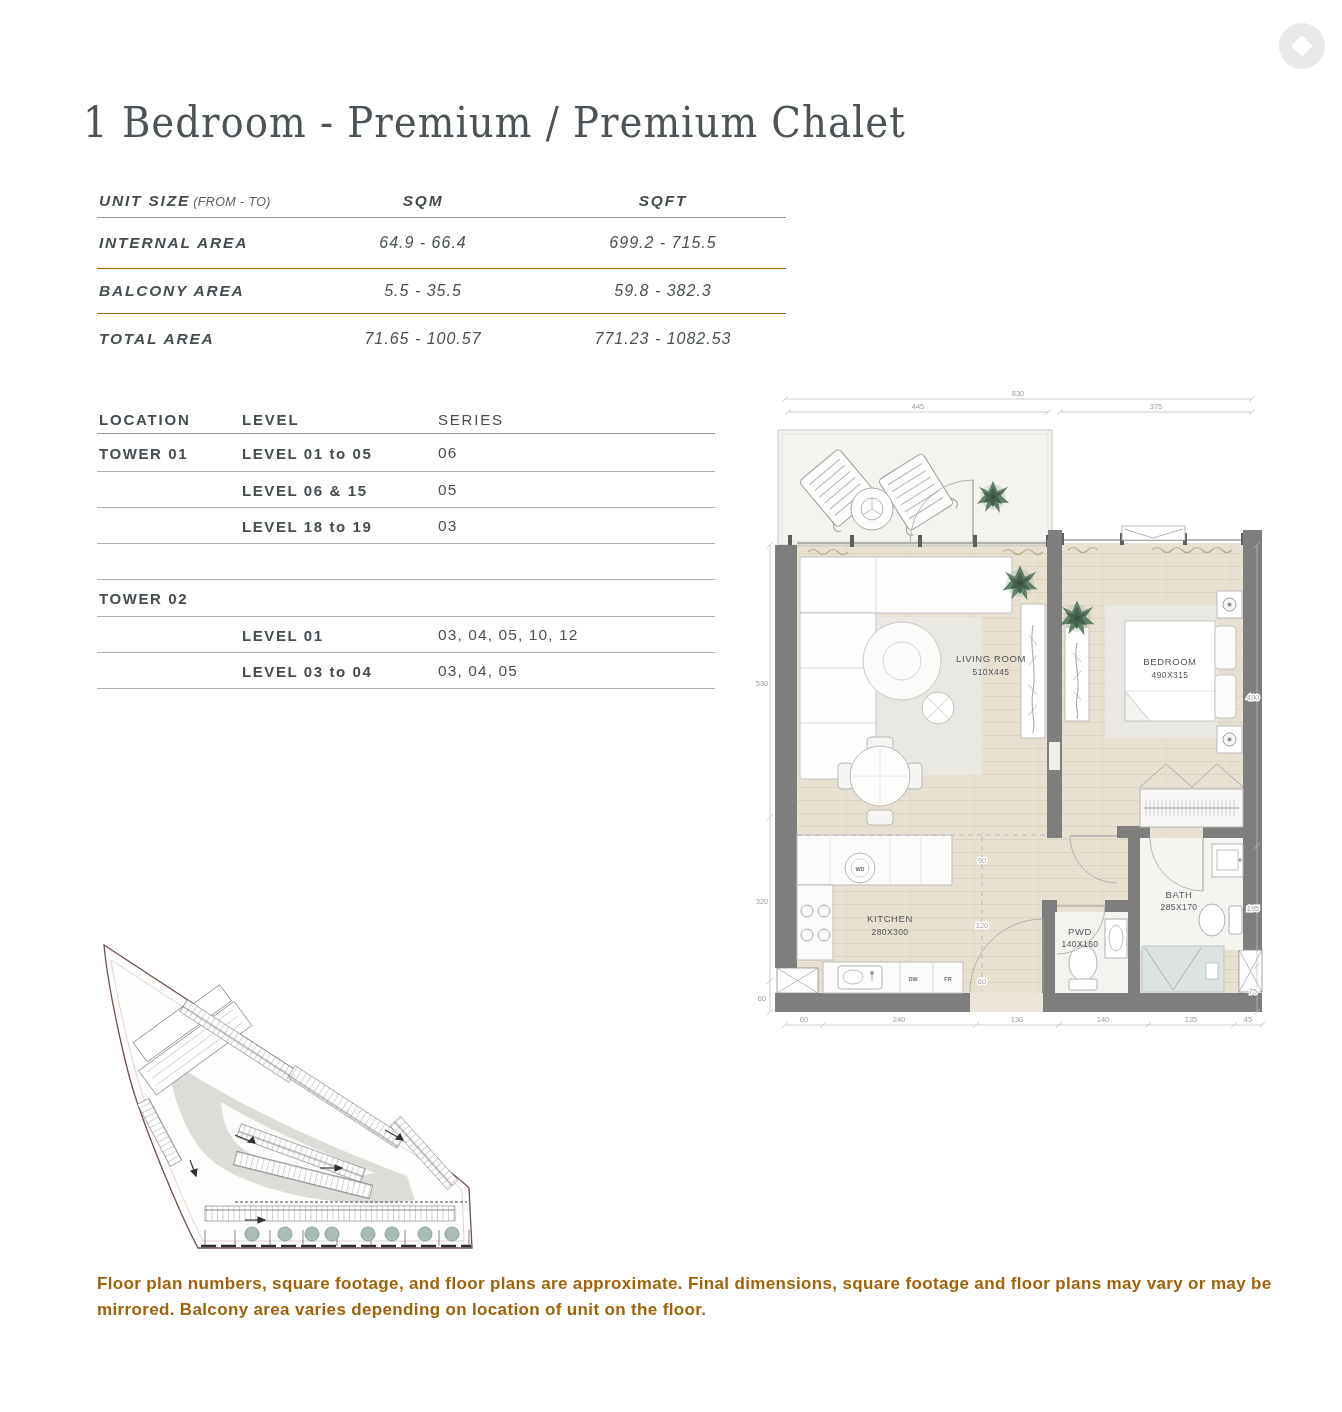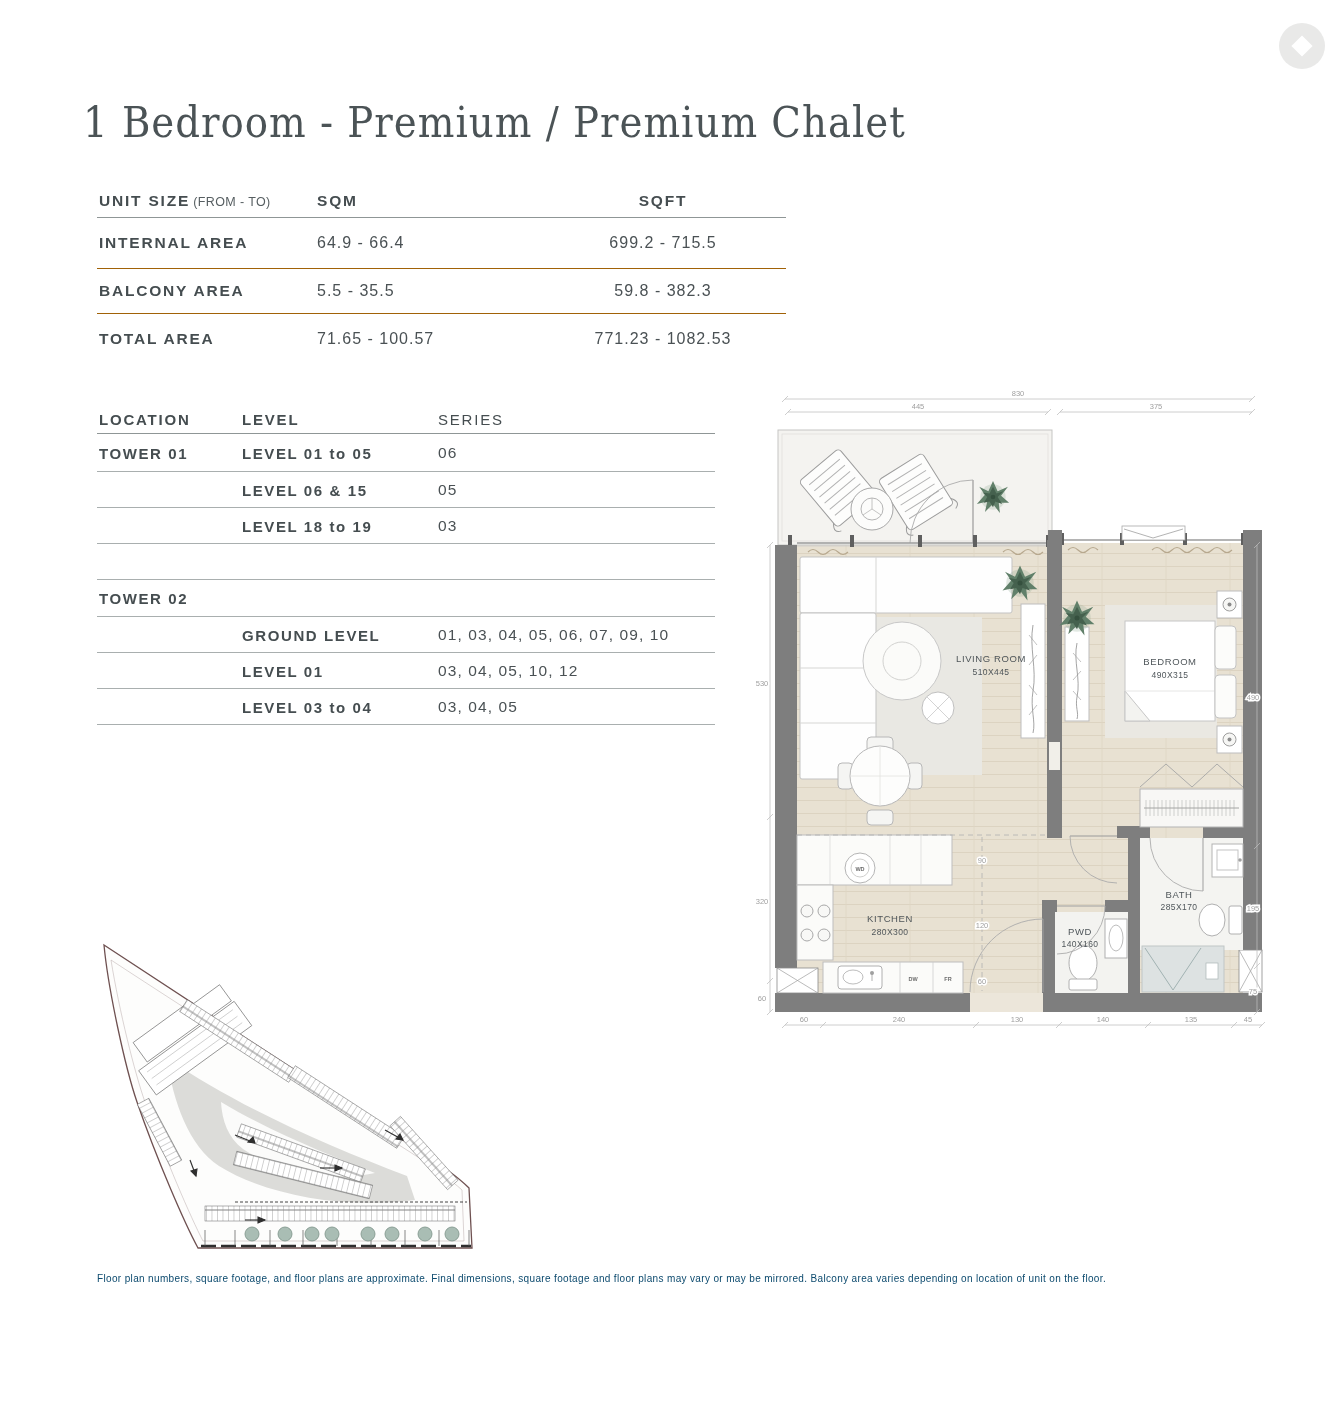--- a/index.html
+++ b/index.html
@@ -18,23 +18,23 @@
   #diamond-badge{left:1279px;top:23px;width:46px;height:46px;border-radius:50%;background:#e9e9e8;}
   #diamond-badge .diamond{position:absolute;left:50%;top:50%;width:15px;height:15px;background:#ffffff;transform:translate(-50%,-50%) rotate(45deg);}
 
   
   #unit-table{left:97px;top:185px;width:689px;}
   #unit-table .hrow{position:relative;height:32px;border-bottom:1px solid #8f9696;}
   #unit-table .row{position:relative;border-bottom:1px solid #a16207;}
   #unit-table .row.r1{height:50px}
   #unit-table .row.r2{height:44px}
   #unit-table .row.r3{height:49px;border-bottom:none}
-  .ucell{position:absolute;top:50%;transform:translateY(-50%);white-space:nowrap;}
+  .ucell{position:absolute;top:50%;transform:translateY(-50%);white-space:nowrap;font-style:italic;}
   .uc1{left:2px;font-weight:700;font-size:15.5px;letter-spacing:1.8px;color:#454d50;}
-  .uc2{left:220px;width:200px;text-align:left;font-size:16px;letter-spacing:1px;color:#4a5154;}
+  .uc2{left:226px;width:200px;text-align:center;font-size:16px;letter-spacing:1px;color:#4a5154;}
   .uc3{left:466px;width:200px;text-align:center;font-size:16px;letter-spacing:1px;color:#4a5154;}
   .uhead{font-weight:700;letter-spacing:1.8px;font-size:15.5px;color:#454d50;}
   .usuffix{font-weight:400;font-size:12.5px;letter-spacing:.4px;color:#565e61;margin-left:3px;}
 
   
   #loc-table{left:97px;top:405px;width:618px;}
   #loc-table .hrow{position:relative;height:28px;border-bottom:1px solid #8f9696;}
   #loc-table .row{position:relative;height:35px;border-bottom:1px solid #a9afaf;}
   #loc-table .row.tall{height:37px}
   #loc-table .row.t2{height:36px}
@@ -49,21 +49,21 @@
   #site-plan-svg{left:85px;top:930px;}
   svg text{font-family:"Liberation Sans",sans-serif;}
   .dimtxt{font-size:7.5px;fill:#a0a0a0;paint-order:stroke;stroke:#ffffff;stroke-width:3px;}
   .roomname{font-size:9.5px;fill:#4f565a;letter-spacing:.6px;paint-order:stroke;stroke:#ffffff;stroke-width:.01px;}
   .roomsize{font-size:8.5px;fill:#4f565a;letter-spacing:.4px;}
   .appltxt{font-size:5.5px;fill:#6b6b6b;font-weight:700;}
 
   
   #footer-note{
     left:97px;top:1271px;width:1200px;
-    font-size:10px;line-height:1.5;letter-spacing:.35px;color:#0c4a6e;font-weight:400;
+    font-size:17px;line-height:1.5;letter-spacing:.35px;color:#a16207;font-weight:700;
   }
 </style>
 </head>
 <body>
 
 <div class="abs" id="page-title">1 Bedroom - Premium / Premium Chalet</div>
 <div class="abs" id="diamond-badge">
   <div class="diamond"></div>
 </div>
 
@@ -107,24 +107,20 @@
     <span class="lcell lc2">LEVEL 06 &amp; 15</span>
     <span class="lcell lc3">05</span>
   </div>
   <div class="row">
     <span class="lcell lc2">LEVEL 18 to 19</span>
     <span class="lcell lc3">03</span>
   </div>
   <div class="row"></div>
   <div class="row t2">
     <span class="lcell lc1">TOWER 02</span>
-  </div>
-  <div class="row">
-    <span class="lcell lc2">GROUND LEVEL</span>
-    <span class="lcell lc3">01, 03, 04, 05, 06, 07, 09, 10</span>
   </div>
   <div class="row">
     <span class="lcell lc2">LEVEL 01</span>
     <span class="lcell lc3">03, 04, 05, 10, 12</span>
   </div>
   <div class="row">
     <span class="lcell lc2">LEVEL 03 to 04</span>
     <span class="lcell lc3">03, 04, 05</span>
   </div>
 </div>

